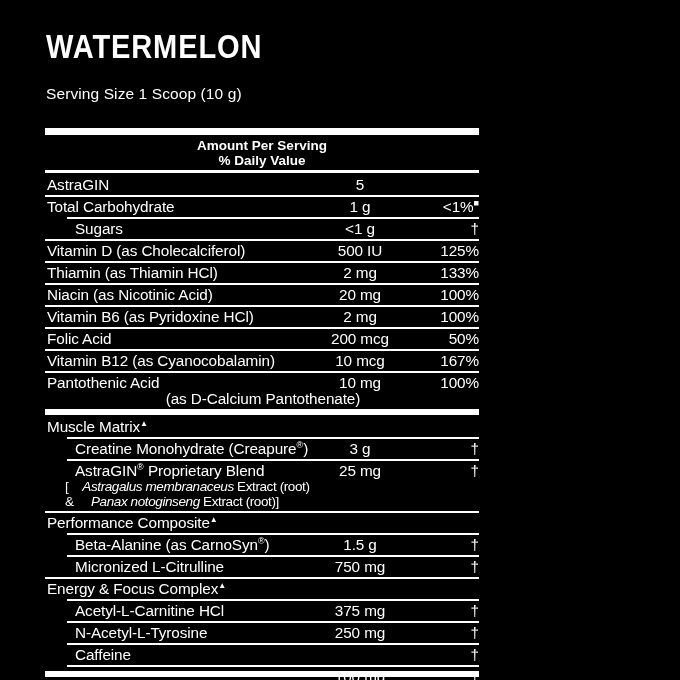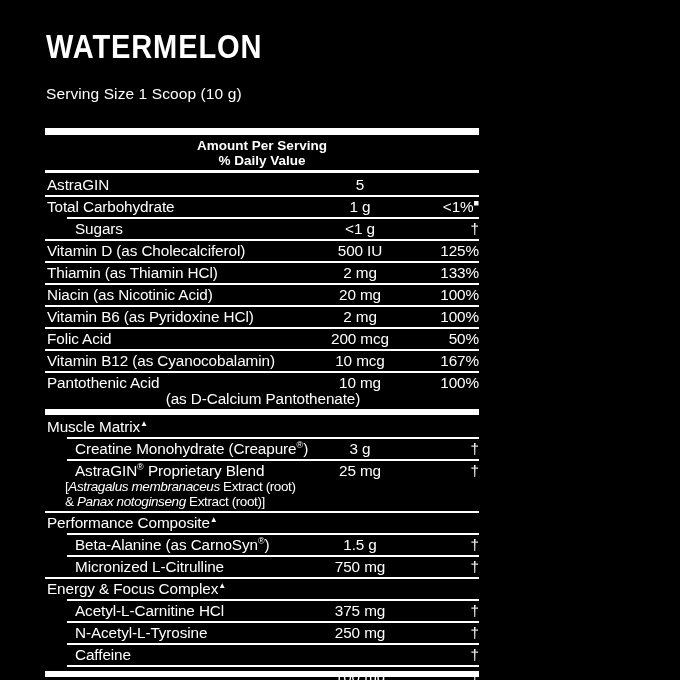--- a/index.html
+++ b/index.html
@@ -37,21 +37,21 @@
   .row.sep-indent::before{
     content:"";position:absolute;left:22px;right:0;top:0;height:2px;background:#fff;
   }
   .row .name{display:block;white-space:nowrap;padding-left:2px;}
   .row.ind .name{padding-left:30px;}
   .row .name2{display:block;white-space:nowrap;padding-left:2px;text-align:center;}
   .row .subline{
     display:block;white-space:nowrap;padding-left:20px;
     font-size:13.5px;line-height:15px;letter-spacing:-0.4px;
   }
-  .row .subline .i{font-style:italic;}
+  .row .subline .i{font-style:italic;margin-left:14px;}
   .row .amount{
     position:absolute;left:250px;top:4px;width:130px;text-align:center;
   }
   .row .dv{
     position:absolute;right:0;top:4px;text-align:right;white-space:nowrap;
   }
   sup{font-size:9px;line-height:0;vertical-align:super;letter-spacing:0;}
   sup.tri{font-size:8px;}
   sup.sq{font-size:9px;}
 </style>

